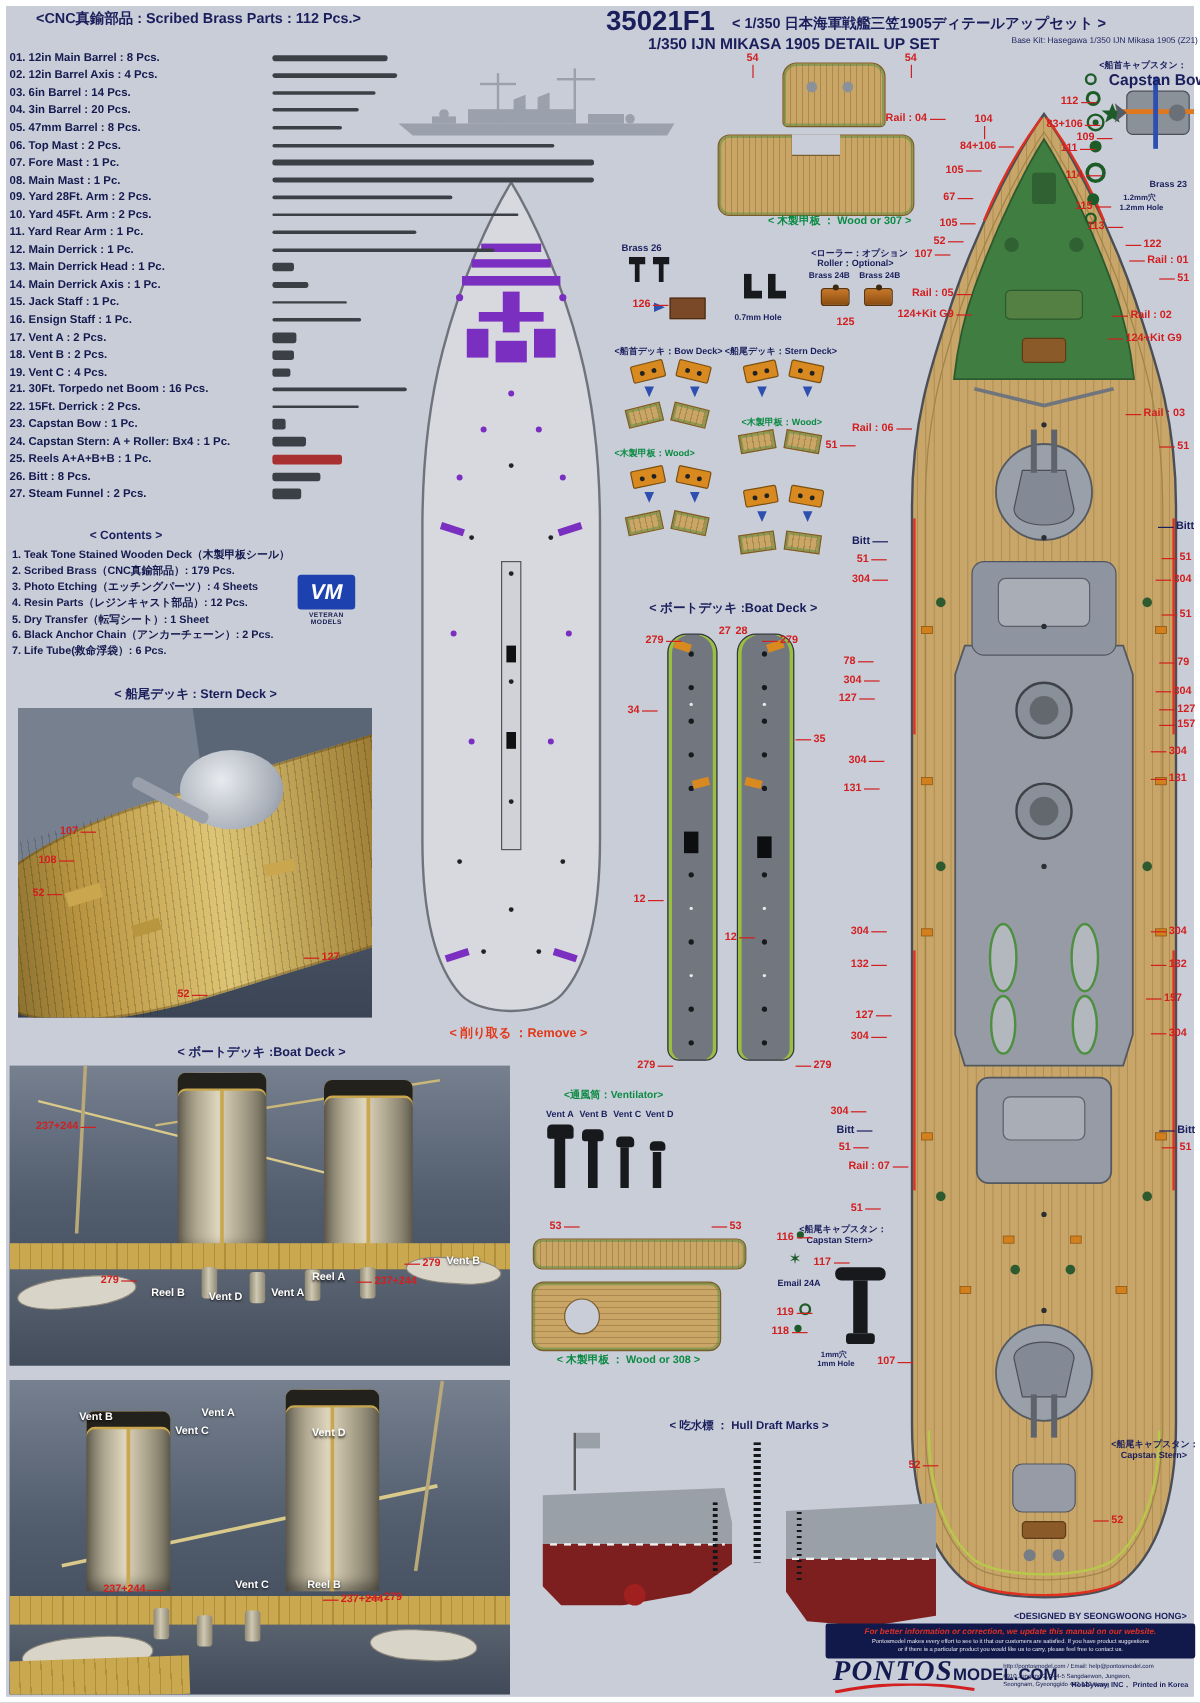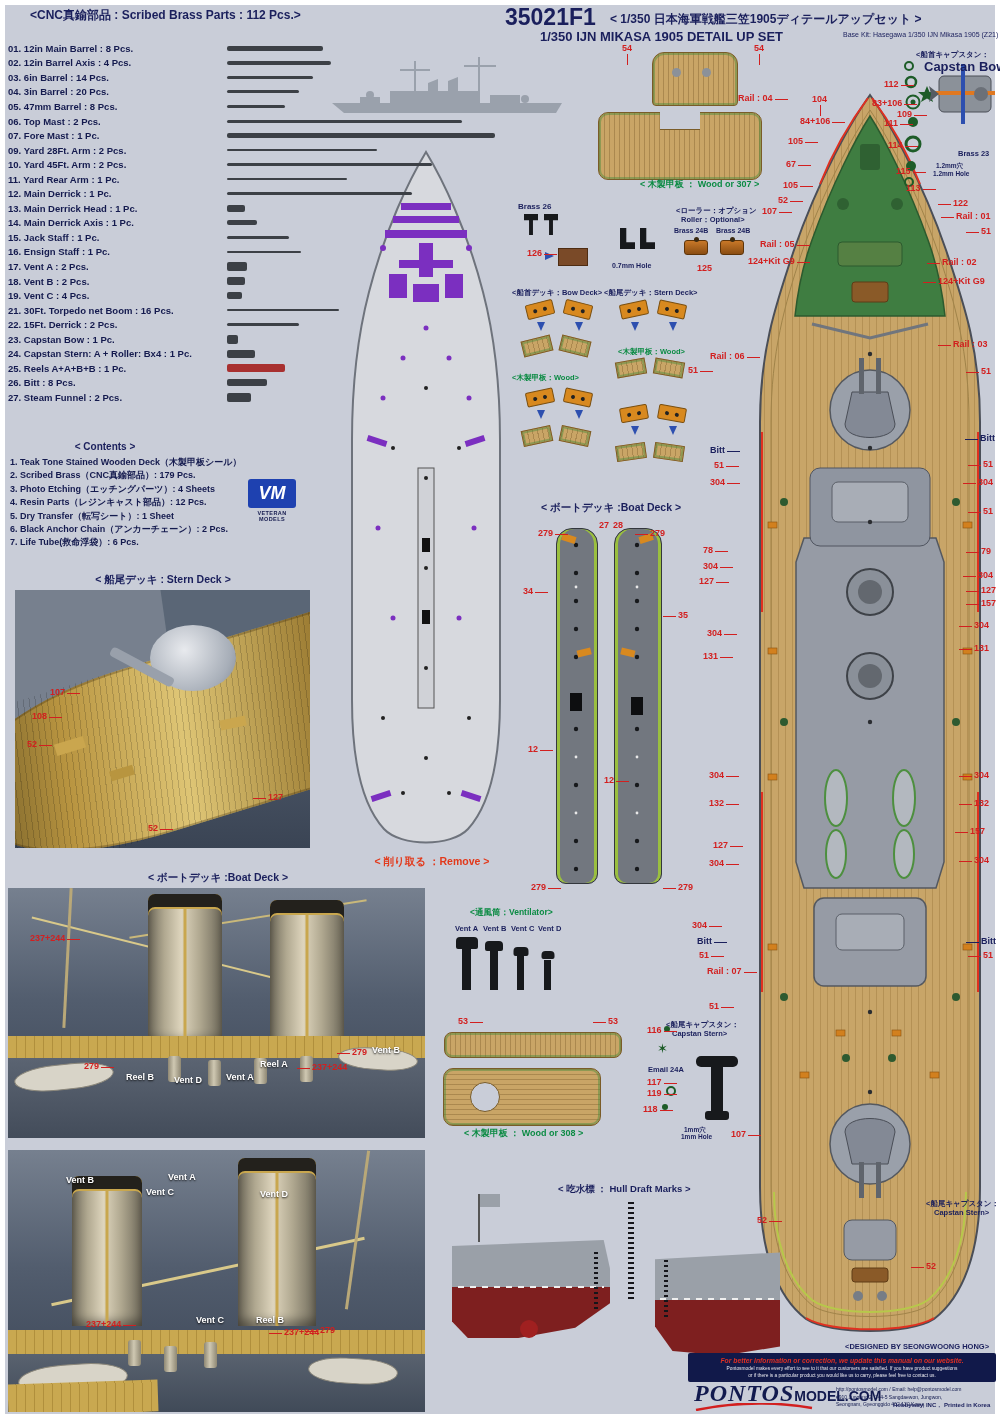--- a/index.html
+++ b/index.html
@@ -110,20 +110,24 @@
       <div class="pl-row" style="--bw: 58px; --bh: 2.5px;">
         <span class="pl-label">05. 47mm Barrel : 8 Pcs.</span>
         <span class="pl-bar"></span>
       </div>
       <div class="pl-row" style="--bw: 235px; --bh: 3px;">
         <span class="pl-label">06. Top Mast : 2 Pcs.</span>
         <span class="pl-bar"></span>
       </div>
       <div class="pl-row" style="--bw: 268px; --bh: 4.5px;">
         <span class="pl-label">07. Fore Mast : 1 Pc.</span>
+        <span class="pl-bar"></span>
+      </div>
+      <div class="pl-row" style="--bw: 268px; --bh: 4.5px;">
+        <span class="pl-label">08. Main Mast : 1 Pc.</span>
         <span class="pl-bar"></span>
       </div>
       <div class="pl-row" style="--bw: 150px; --bh: 2.5px;">
         <span class="pl-label">09. Yard 28Ft. Arm : 2 Pcs.</span>
         <span class="pl-bar"></span>
       </div>
       <div class="pl-row" style="--bw: 205px; --bh: 2.5px;">
         <span class="pl-label">10. Yard 45Ft. Arm : 2 Pcs.</span>
         <span class="pl-bar"></span>
       </div>
@@ -633,21 +637,21 @@
       <div class="co c-navy" style="left: 538px; top: 925px; font-size: 7.5px;">Vent D</div>
     </div>
   <div class="layer">
 
   <div class="co ln-r" style="left: 458px; top: 1017px;">53</div>
       <div class="co ln-l" style="left: 608px; top: 1017px;">53</div>
     </div>
   <div class="layer">
 
   <div class="co ln-r" style="left: 647px; top: 1026px;">116</div>
-      <div class="co ln-r" style="left: 647px; top: 1047px; margin-top: 31px;">117</div>
+      <div class="co ln-r" style="left: 678px; top: 1047px;">117</div>
       <div class="co ln-r" style="left: 647px; top: 1089px;">119</div>
       <div class="co ln-r" style="left: 643px; top: 1105px;">118</div>
     </div>
   <div class="layer">
 
   <div class="co ln-r" style="left: 897px; top: 63px; margin-top: 47px;">109</div>
       <div class="co ln-r" style="left: 884px; top: 80px;">112</div>
       <div class="co ln-r" style="left: 872px; top: 99px;">83+106</div>
       <div class="co ln-r" style="left: 884px; top: 119px;">111</div>
       <div class="co ln-r" style="left: 888px; top: 141px;">114</div>

